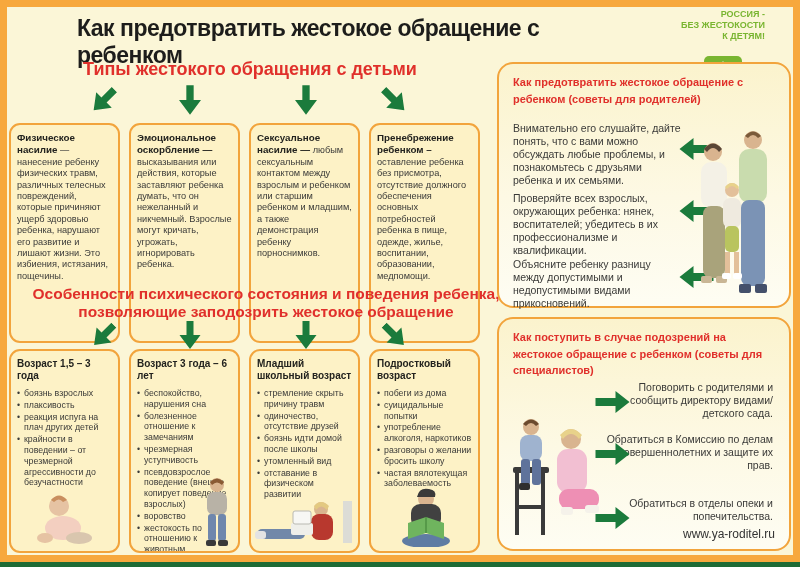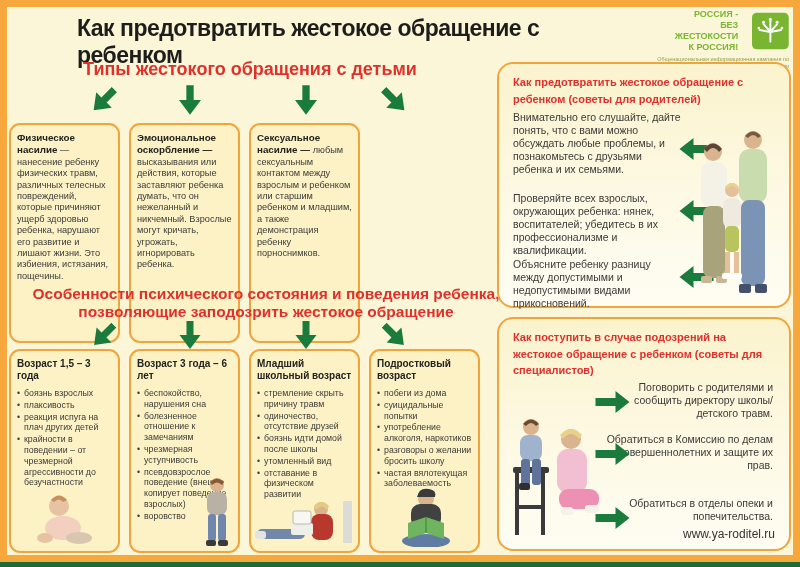--- a/index.html
+++ b/index.html
@@ -7,21 +7,21 @@
   body { font-family: "Liberation Sans", sans-serif; }
 
   .poster { position:relative; width:800px; height:567px; background:#F7A83D; overflow:hidden; }
   .green-bar { position:absolute; left:0; right:0; bottom:0; height:5px; background:#1E6B35; }
   .canvas { position:absolute; left:7px; top:7px; right:7px; bottom:12px; background:#FBF6D7; }
 
   
   .main-title { position:absolute; left:70px; top:8px; width:570px; text-align:left;
     font-size:23px; font-weight:bold; color:#1d1d1b; letter-spacing:-0.5px; }
   .logo { position:absolute; right:4px; top:2px; width:132px; }
-  .logo-top { display:flex; justify-content:flex-end; align-items:center; gap:14px; }
+  .logo-top { display:flex; justify-content:flex-end; align-items:center; gap:14px;flex-direction:column; }
   .logo-lines { text-align:right; color:#79B530; font-weight:bold; font-size:9px; line-height:11px; }
   .logo-caption { margin-top:3px; text-align:right; color:#97A04C; font-size:5.5px; line-height:6.5px; }
 
   
   .types-heading { position:absolute; left:0; top:52px; width:486px; text-align:center;
     color:#E0302B; font-size:18px; font-weight:bold; }
   .behavior-heading { position:absolute; left:16px; top:278px; width:486px; text-align:center;
     color:#E0302B; font-size:15.5px; font-weight:bold; line-height:18px; }
 
   
@@ -60,21 +60,21 @@
 <div class="poster">
   <div class="canvas">
 
     <h1 class="main-title">Как предотвратить жестокое обращение с ребенком</h1>
 
     <div class="logo">
       <div class="logo-top">
         <div class="logo-lines">
           <div>РОССИЯ -</div>
           <div>БЕЗ ЖЕСТОКОСТИ</div>
-          <div>К РОССИЯ!</div>
+          <div>К ДЕТЯМ!</div>
         </div>
         <svg width="38" height="38" viewBox="0 0 38 38">
           <rect x="0" y="0" width="38" height="38" rx="5" fill="#79B530"></rect>
           <g stroke="#ffffff" stroke-width="2" stroke-linecap="round">
             <line x1="19" y1="30" x2="19" y2="20"></line>
             <line x1="19" y1="20" x2="12" y2="12"></line>
             <line x1="19" y1="20" x2="26" y2="12"></line>
             <line x1="19" y1="20" x2="19" y2="9"></line>
             <line x1="19" y1="20" x2="8" y2="18"></line>
             <line x1="19" y1="20" x2="30" y2="18"></line>
@@ -111,20 +111,24 @@
       <span>— нанесение ребенку физических травм, различных телесных повреждений, которые причиняют ущерб здоровью ребенка, нарушают его развитие и лишают жизни. Это избиения, истязания, пощечины.</span>
     </div>
     <div class="tbox col2">
       <b>Эмоциональное оскорбление —</b>
       <span>высказывания или действия, которые заставляют ребенка думать, что он нежеланный и никчемный. Взрослые могут кричать, угрожать, игнорировать ребенка.</span>
     </div>
     <div class="tbox col3">
       <b>Сексуальное насилие —</b>
       <span>любым сексуальным контактом между взрослым и ребенком или старшим ребенком и младшим, а также демонстрация ребенку порноснимков.</span>
     </div>
+    <div class="tbox col4">
+      <b>Пренебрежение ребенком –</b>
+      <span>оставление ребенка без присмотра, отсутствие должного обеспечения основных потребностей ребенка в пище, одежде, жилье, воспитании, образовании, медпомощи.</span>
+    </div>
 
     <h2 class="behavior-heading">Особенности психического состояния и поведения ребенка, позволяющие заподозрить жестокое обращение</h2>
 
     <svg class="arrow-down rot45" style="left:86px;  top:314px;" viewBox="0 0 24 32" height="28">
         <polygon points="8,0 16,0 16,16 24,16 12,32 0,16 8,16" fill="#1B7B3C"></polygon>
       </svg>
     <svg class="arrow-down" style="left:172px; top:314px;" viewBox="0 0 24 32" height="28">
         <polygon points="8,0 16,0 16,16 24,16 12,32 0,16 8,16" fill="#1B7B3C"></polygon>
       </svg>
     <svg class="arrow-down" style="left:288px; top:314px;" viewBox="0 0 24 32" height="28">
@@ -152,20 +156,21 @@
     </div>
 
     <div class="abox col2">
       <h3>Возраст 3 года – 6 лет</h3>
       <ul>
         <li>беспокойство, нарушения сна</li>
         <li>болезненное отношение к замечаниям</li>
         <li>чрезмерная уступчивость</li>
         <li>псевдовзрослое поведение (внешне копирует поведение взрослых)</li>
         <li>воровство</li>
+        <li>жестокость по отношению к животным</li>
       </ul>
       <svg class="box-photo" style="right:4px; bottom:4px;" width="34" height="70" viewBox="0 0 34 70">
         <circle cx="17" cy="8" r="7" fill="#D9B48F"></circle>
         <path d="M10 5 Q17 -2 24 5 L22 8 Q17 3 12 8 Z" fill="#8A5A33"></path>
         <rect x="7" y="15" width="20" height="23" rx="7" fill="#B8B2A6"></rect>
         <rect x="8" y="37" width="8" height="27" rx="3" fill="#6F87AD"></rect>
         <rect x="18" y="37" width="8" height="27" rx="3" fill="#6F87AD"></rect>
         <rect x="6" y="63" width="10" height="6" rx="2" fill="#3A3A3A"></rect>
         <rect x="18" y="63" width="10" height="6" rx="2" fill="#3A3A3A"></rect>
       </svg>
@@ -207,21 +212,21 @@
         <path d="M59 5 Q66 -3 74 5 L72 9 Q66 2 61 9 Z" fill="#E3C981"></path>
         <rect x="56" y="13" width="22" height="26" rx="8" fill="#B8382E"></rect>
         <rect x="36" y="22" width="22" height="12" rx="2" fill="#EFEFEA"></rect>
         <rect x="38" y="10" width="18" height="13" rx="2" fill="#F7F7F4" stroke="#B9B9B2"></rect>
       </svg>
     </div>
 
     <section class="panel panel-parents">
       <h2 class="panel-heading">Как предотвратить жестокое обращение с ребенком (советы для родителей)</h2>
 
-      <p class="p-item p-left" style="top:47px;">Внимательно его слушайте, дайте понять, что с вами можно обсуждать любые проблемы, и познакомьтесь с друзьями ребенка и их семьями.</p>
+      <p class="p-item p-left" style="top:58px;">Внимательно его слушайте, дайте понять, что с вами можно обсуждать любые проблемы, и познакомьтесь с друзьями ребенка и их семьями.</p>
       <p class="p-item p-left" style="top:128px;">Проверяйте всех взрослых, окружающих ребенка: нянек, воспитателей; убедитесь в их профессионализме и квалификации.</p>
       <p class="p-item p-left" style="top:194px; width:150px;">Объясните ребенку разницу между допустимыми и недопустимыми видами прикосновений.</p>
 
       <svg class="h-arrow" style="left:180px; top:74px;" viewBox="0 0 34 22">
           <polygon points="34,7 14,7 14,0 0,11 14,22 14,15 34,15" fill="#1B7B3C"></polygon>
         </svg>
       <svg class="h-arrow" style="left:180px; top:136px;" viewBox="0 0 34 22">
           <polygon points="34,7 14,7 14,0 0,11 14,22 14,15 34,15" fill="#1B7B3C"></polygon>
         </svg>
       <svg class="h-arrow" style="left:180px; top:202px;" viewBox="0 0 34 22">
@@ -248,21 +253,21 @@
         <rect x="34" y="126" width="5" height="22" fill="#E3C09A"></rect>
         <rect x="43" y="126" width="5" height="22" fill="#E3C09A"></rect>
         <rect x="31" y="147" width="9" height="6" rx="2" fill="#FFFFFF"></rect>
         <rect x="42" y="147" width="9" height="6" rx="2" fill="#FFFFFF"></rect>
       </svg>
     </section>
 
     <section class="panel panel-specialists">
       <h2 class="panel-heading">Как поступить в случае подозрений на жестокое обращение с ребенком (советы для специалистов)</h2>
 
-      <p class="p-item p-right" style="top:62px;">Поговорить с родителями и сообщить директору школы/детского травм.</p>
+      <p class="p-item p-right" style="top:62px;">Поговорить с родителями и сообщить директору видами/детского сада.</p>
       <p class="p-item p-right" style="top:114px;">Обратиться в Комиссию по делам несовершеннолетних и защите их прав.</p>
       <p class="p-item p-right" style="top:178px;">Обратиться в отделы опеки и попечительства.</p>
 
       <svg class="h-arrow" style="left:96px; top:72px;" viewBox="0 0 34 22">
           <polygon points="0,7 20,7 20,0 34,11 20,22 20,15 0,15" fill="#1B7B3C"></polygon>
         </svg>
       <svg class="h-arrow" style="left:96px; top:124px;" viewBox="0 0 34 22">
           <polygon points="0,7 20,7 20,0 34,11 20,22 20,15 0,15" fill="#1B7B3C"></polygon>
         </svg>
       <svg class="h-arrow" style="left:96px; top:188px;" viewBox="0 0 34 22">

